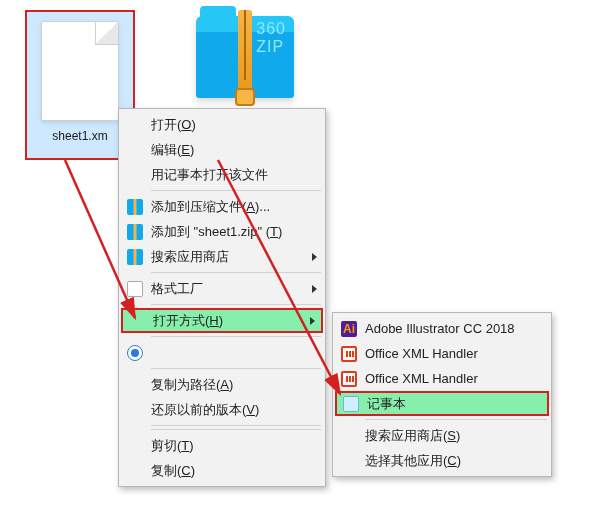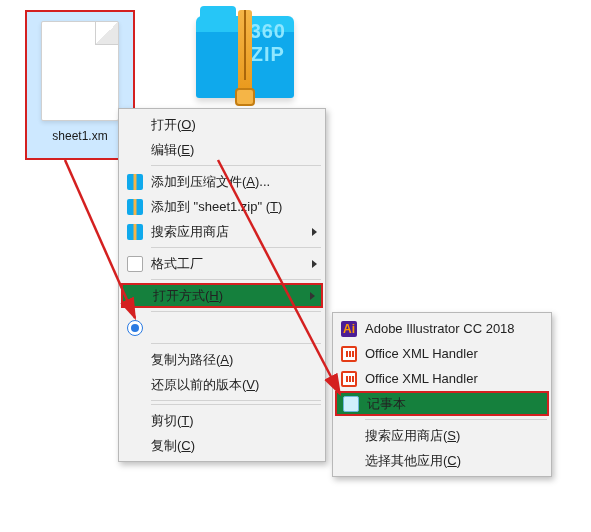--- a/index.html
+++ b/index.html
@@ -52,21 +52,21 @@
     border-radius: 6px 6px 3px 3px;
     position: relative;
     margin-top: 6px;
     box-shadow: 0 4px 6px rgba(0,0,0,.15);
   }
   .zip-folder::before {
     content: "";
     position: absolute; top: -10px; left: 4px; width: 36px; height: 14px;
     background: #26c6f7; border-radius: 4px 4px 0 0;
   }
-  .zip-text { position: absolute; top: 4px; right: 8px; color: #8ee7ff; font-weight: bold; font-size: 20px; letter-spacing: 1px; text-align: center; }
+  .zip-text { position: absolute; top: 4px; right: 8px; color: #8ee7ff; font-weight: normal; font-size: 16px; letter-spacing: 1px; }
   .zip-zipper {
     position: absolute; top: -6px; left: 50%; transform: translateX(-50%);
     width: 14px; height: 94px;
     background: linear-gradient(#f5b547,#e79516);
     border-radius: 3px;
   }
   .zip-zipper::after {
     content: ""; position: absolute; left: 50%; top: 0;
     width: 2px; height: 70px; background: #a9660b; transform: translateX(-50%);
   }
@@ -88,21 +88,21 @@
   .m2 { left: 332px; top: 312px; width: 220px; }
 
   .mi {
     display: flex; align-items: center;
     height: 25px;
     padding: 0 22px 0 30px;
     position: relative;
     white-space: nowrap;
     cursor: default;
   }
-  .mi.sel { background: #15803d; }
+  .mi.sel { background: #86efac; }
   .mi .arrow {
     position: absolute; right: 6px; top: 50%; transform: translateY(-50%);
     width: 0; height: 0; border-top: 4px solid transparent; border-bottom: 4px solid transparent; border-left: 5px solid #333;
   }
   .mi u { text-decoration: underline; }
   .sep { height: 1px; background: #d2d2d2; margin: 3px 2px 3px 30px; }
 
   .ic {
     position: absolute; left: 6px; top: 50%; transform: translateY(-50%);
     width: 16px; height: 16px;
@@ -145,20 +145,23 @@
   </div>
 </div>
 
 <div class="menu m1">
   <div class="mi">
       <span><span>打开(</span><u>O</u><span>)</span></span>
     </div>
   <div class="mi">
       <span><span>编辑(</span><u>E</u><span>)</span></span>
     </div>
+  <div class="mi">
+      <span>用记事本打开该文件</span>
+    </div>
   <div class="sep"></div>
   <div class="mi">
       <span class="ic ic-zip"></span>
       <span><span>添加到压缩文件(</span><u>A</u><span>)...</span></span>
     </div>
   <div class="mi">
       <span class="ic ic-zip"></span>
       <span><span>添加到 "sheet1.zip" (</span><u>T</u><span>)</span></span>
     </div>
   <div class="mi">

